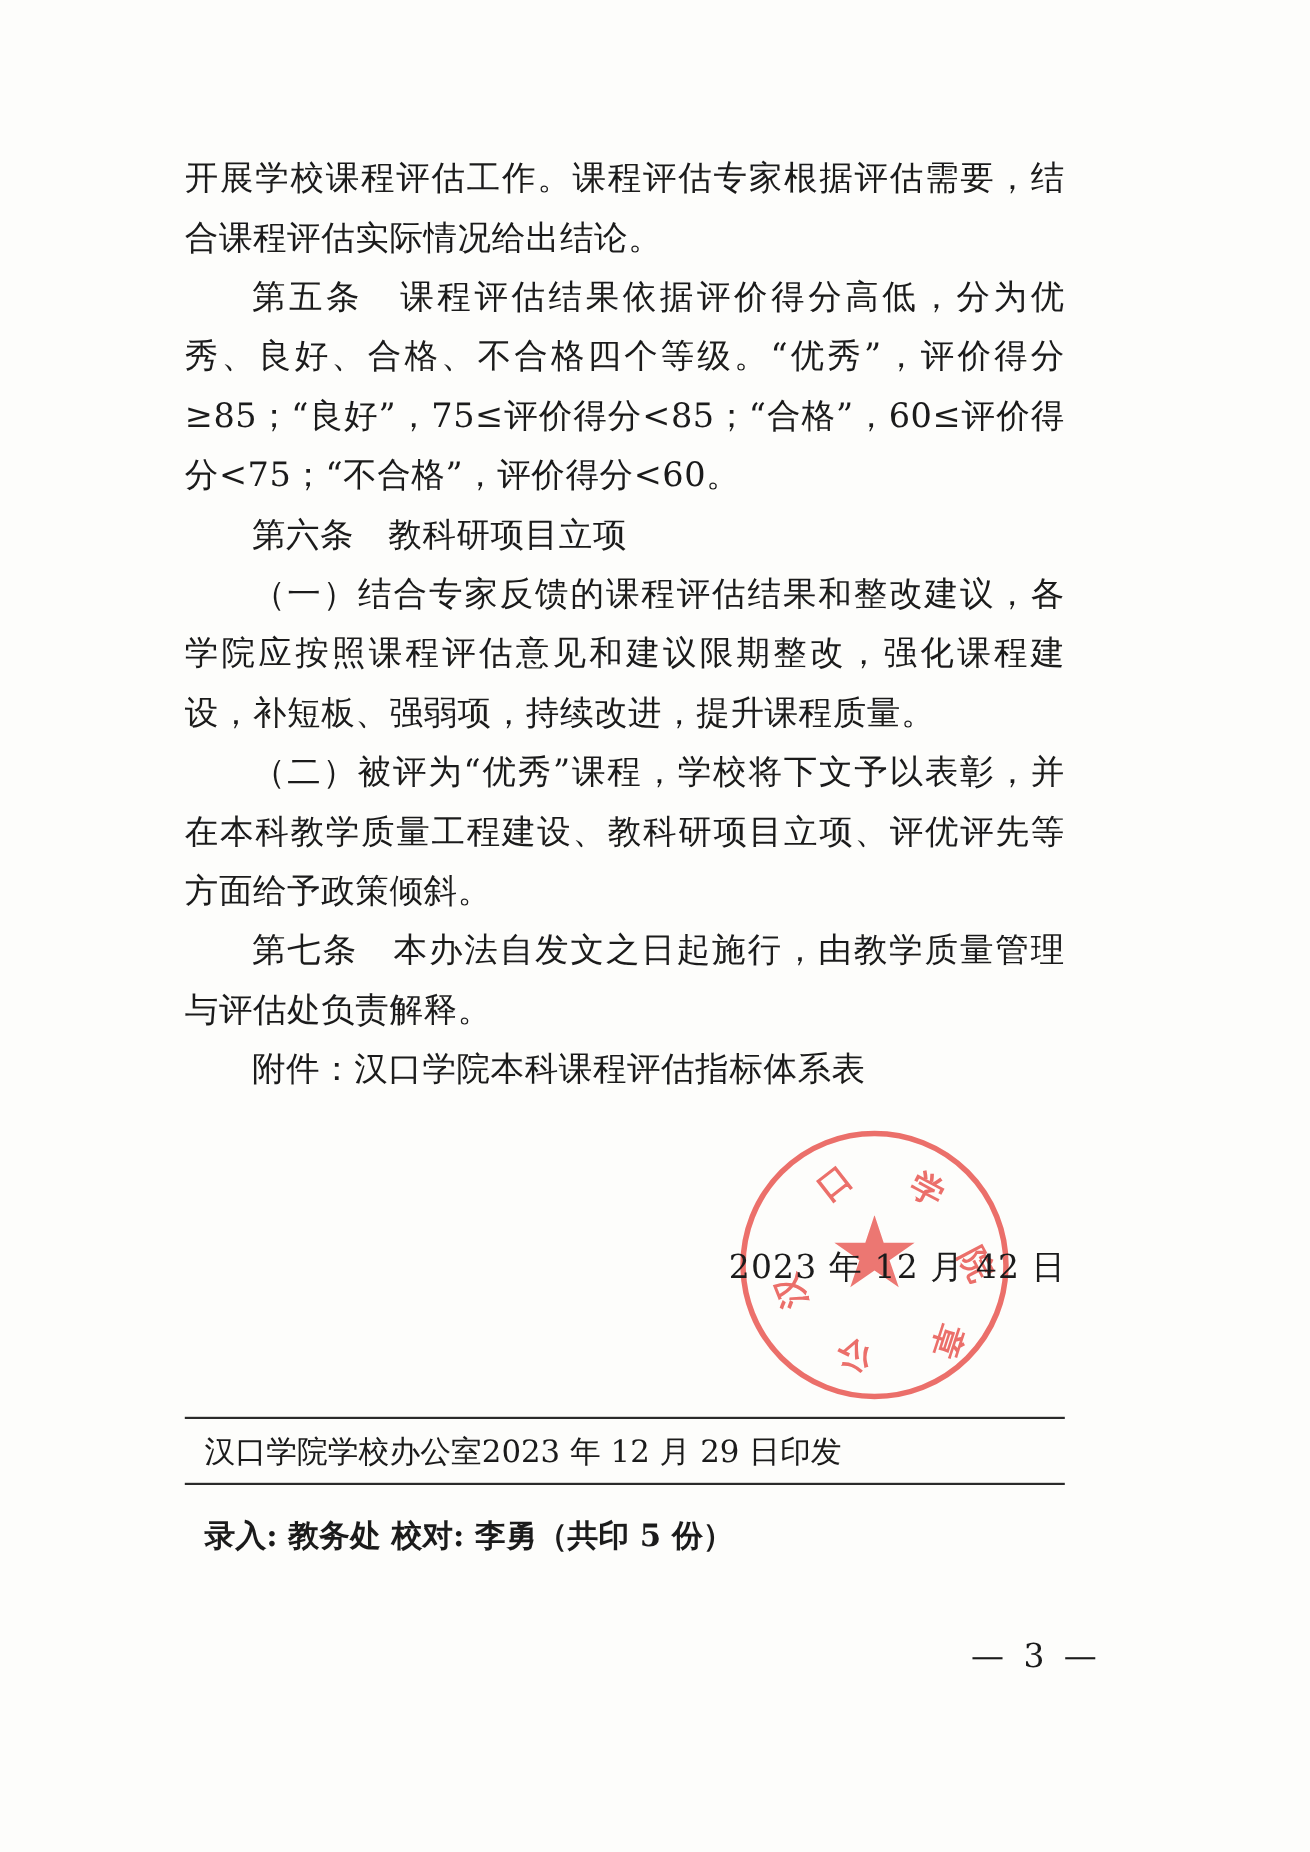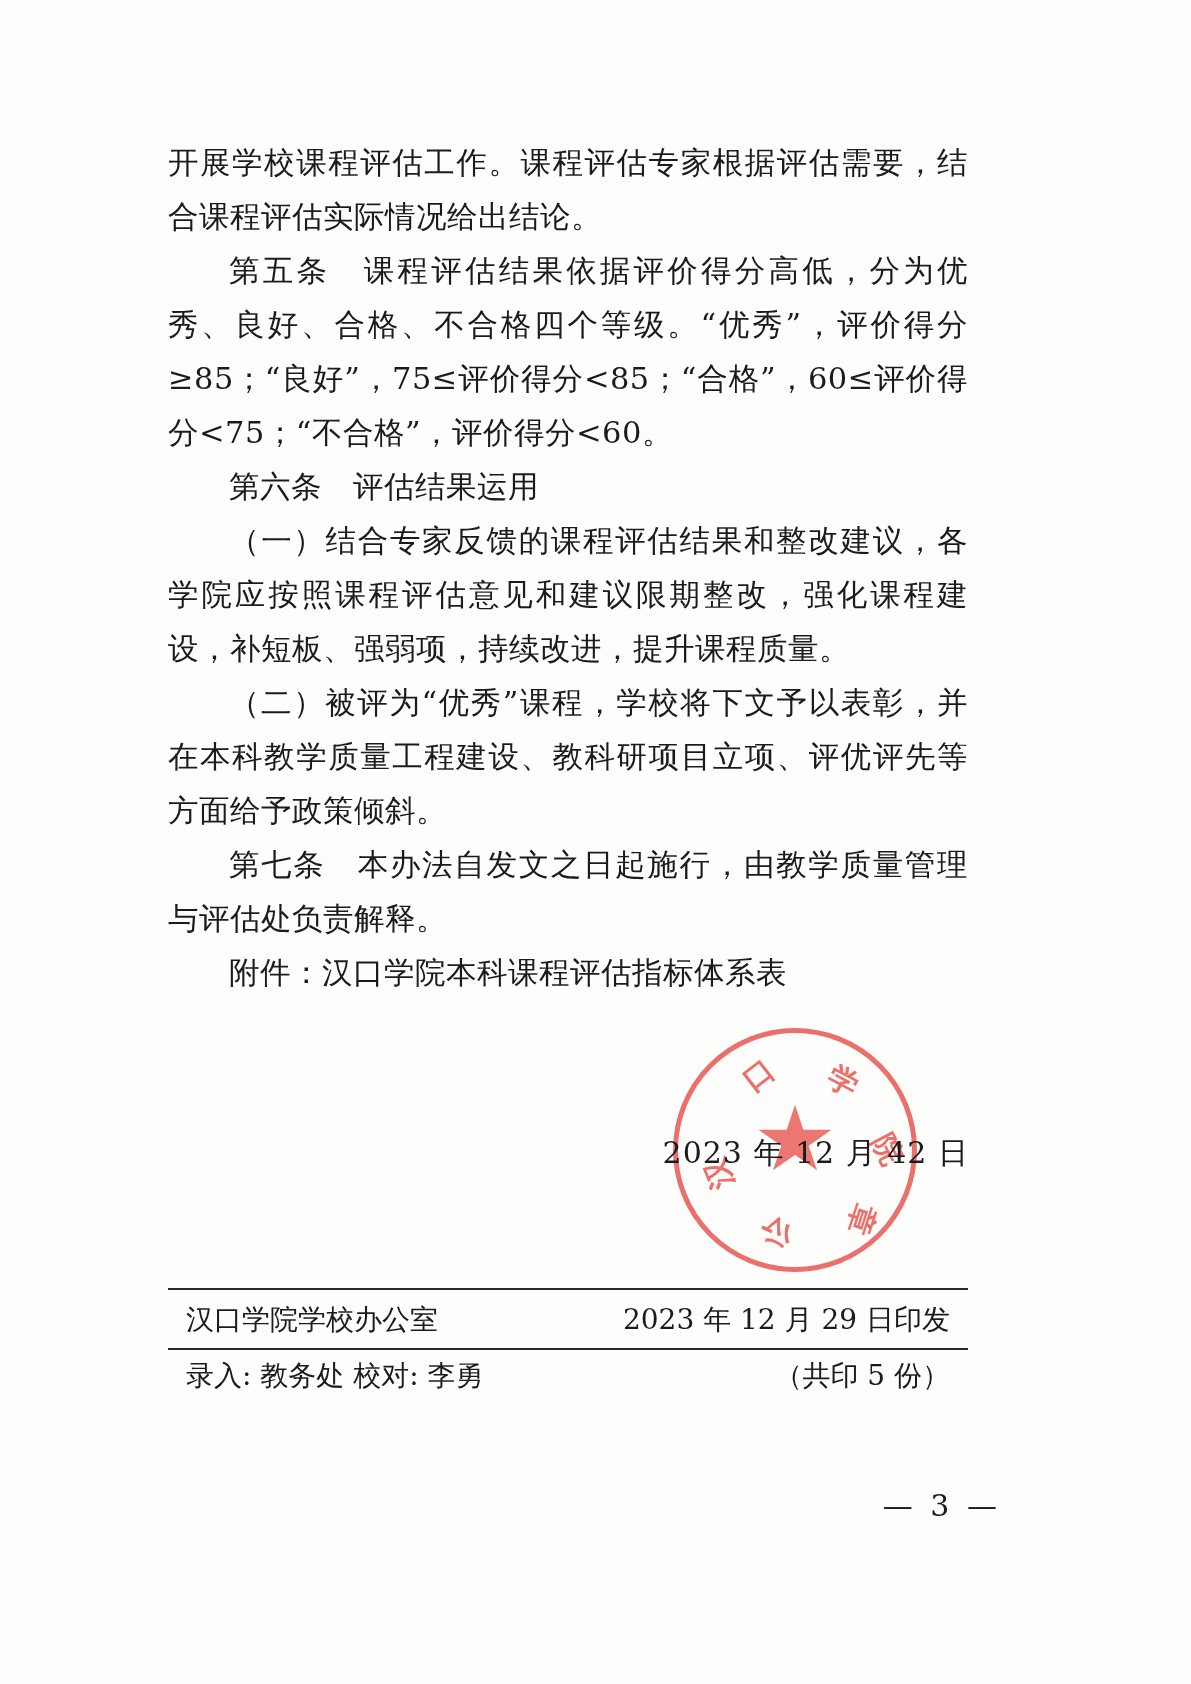--- a/index.html
+++ b/index.html
@@ -104,49 +104,49 @@
     top: 1288px;
     width: 800px;
   }
   .rule {
     height: 2px;
     background: #2a2a2a;
     width: 100%;
   }
   .footer-row {
     display: flex;
-    justify-content: space-between;
     align-items: baseline;
     font-size: 28px;
     line-height: 44px;
     color: #1b1b1b;
     padding: 8px 18px 6px 18px;
     box-sizing: border-box;
   }
   .footer-row.second {
-    padding-top: 4px;
+    padding-top: 24px;
+    font-weight: bold;
   }
   .page-num {
     position: absolute;
     right: 190px;
     top: 1488px;
     font-size: 30px;
     color: #1b1b1b;
     letter-spacing: 4px;
   }
 </style>
 </head>
 <body>
 
 <div id="page">
 
   <div class="doc-body">
     <p class="para">开展学校课程评估工作。课程评估专家根据评估需要，结合课程评估实际情况给出结论。</p>
     <p class="para indent">第五条　课程评估结果依据评价得分高低，分为优秀、良好、合格、不合格四个等级。“优秀”，评价得分≥85；“良好”，75≤评价得分&lt;85；“合格”，60≤评价得分&lt;75；“不合格”，评价得分&lt;60。</p>
-    <p class="para indent">第六条　评估结果运用</p>
+    <p class="para indent">第六条　教科研项目立项</p>
     <p class="para indent">（一）结合专家反馈的课程评估结果和整改建议，各学院应按照课程评估意见和建议限期整改，强化课程建设，补短板、强弱项，持续改进，提升课程质量。</p>
     <p class="para indent">（二）被评为“优秀”课程，学校将下文予以表彰，并在本科教学质量工程建设、教科研项目立项、评优评先等方面给予政策倾斜。</p>
     <p class="para indent">第七条　本办法自发文之日起施行，由教学质量管理与评估处负责解释。</p>
     <p class="para attach">附件：汉口学院本科课程评估指标体系表</p>
   </div>
 
   <div class="seal">
     <div class="star"></div>
     <div class="seal-text">
       <span class="seal-ch sc1">口</span>

